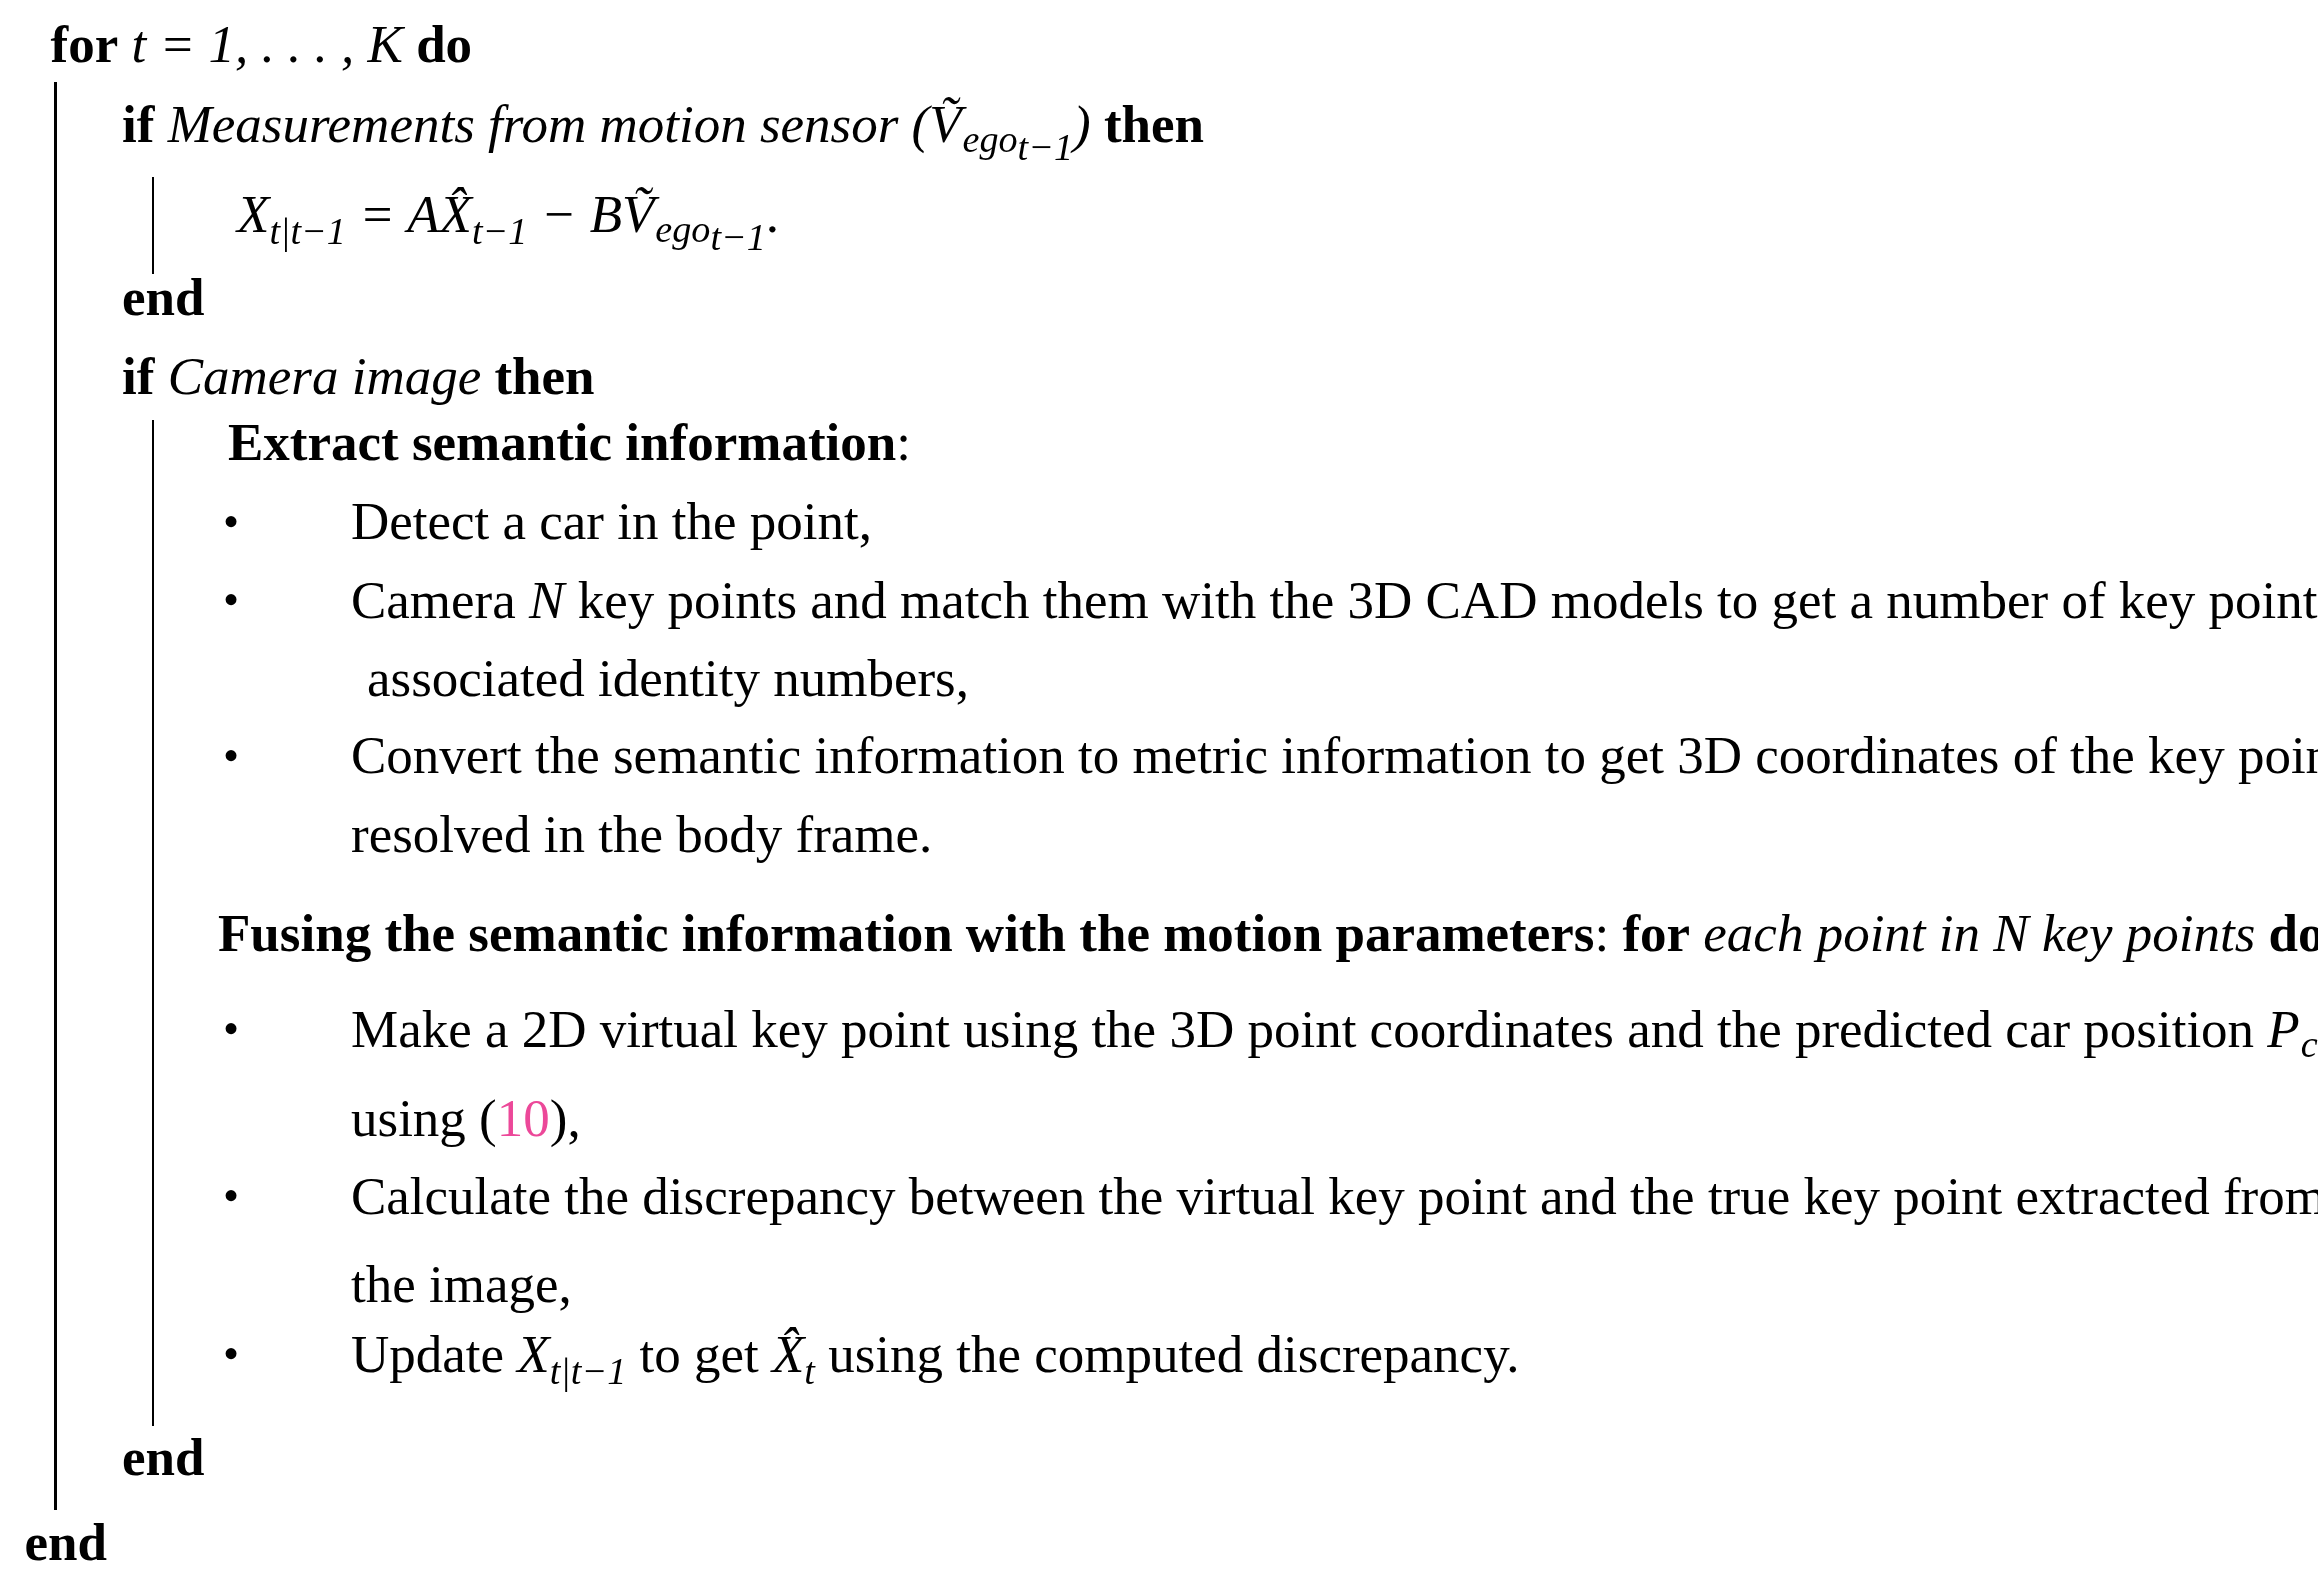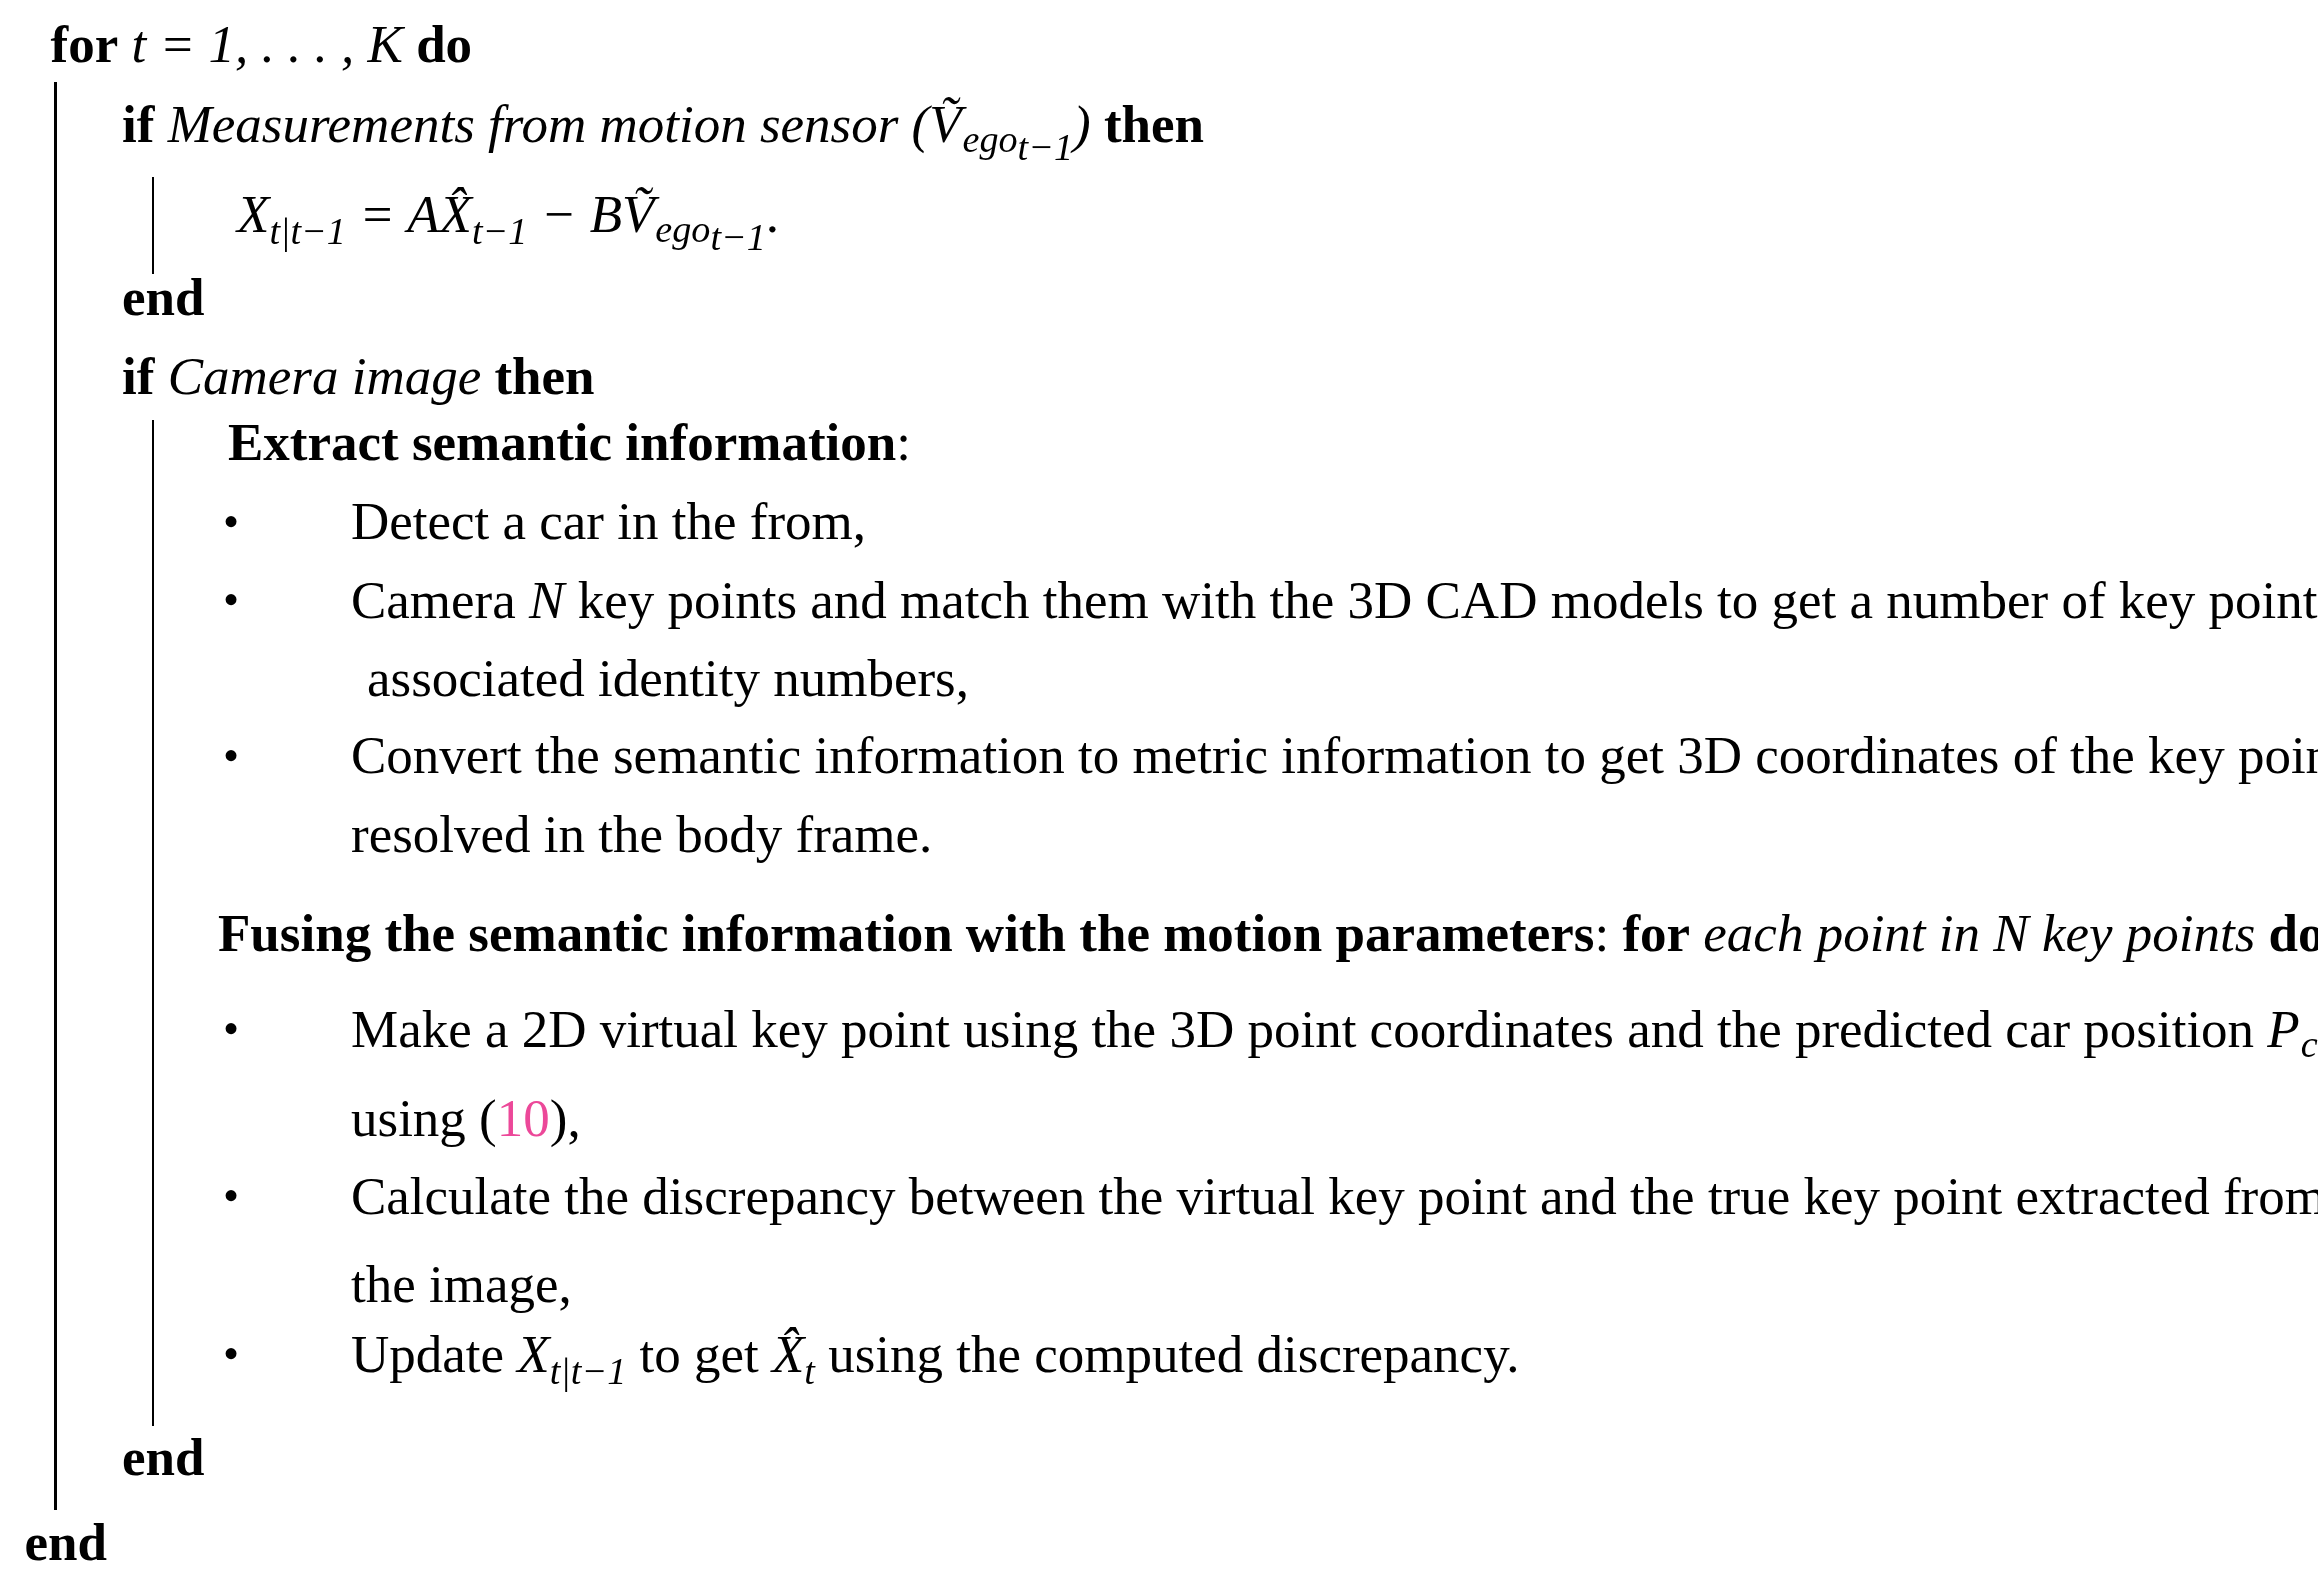--- a/index.html
+++ b/index.html
@@ -51,21 +51,21 @@
   <span class="kw">if</span>
   <span class="it">Camera image</span>
   <span class="kw">then</span>
 </div>
 
 <div class="line" style="left:218px; top:416px;margin-left:10px;">
   <span class="kw">Extract semantic information</span><span>:</span>
 </div>
 
 <div class="bullet" style="left:223px; top:499px;">•</div>
-<div class="line" style="left:351px; top:495px;">Detect a car in the from,</div>
+<div class="line" style="left:351px; top:495px;">Detect a car in the point,</div>
 
 <div class="bullet" style="left:223px; top:577px;">•</div>
 <div class="line" style="left:351px; top:574px;">
   <span>Camera </span><span class="it">N</span><span> key points and match them with the 3D CAD models to get a number of key points and their</span>
 </div>
 <div class="line" style="left:367px; top:652px;">associated identity numbers,</div>
 
 <div class="bullet" style="left:223px; top:733px;">•</div>
 <div class="line" style="left:351px; top:729px;">Convert the semantic information to metric information to get 3D coordinates of the key points</div>
 <div class="line" style="left:351px; top:808px;">resolved in the body frame.</div>

